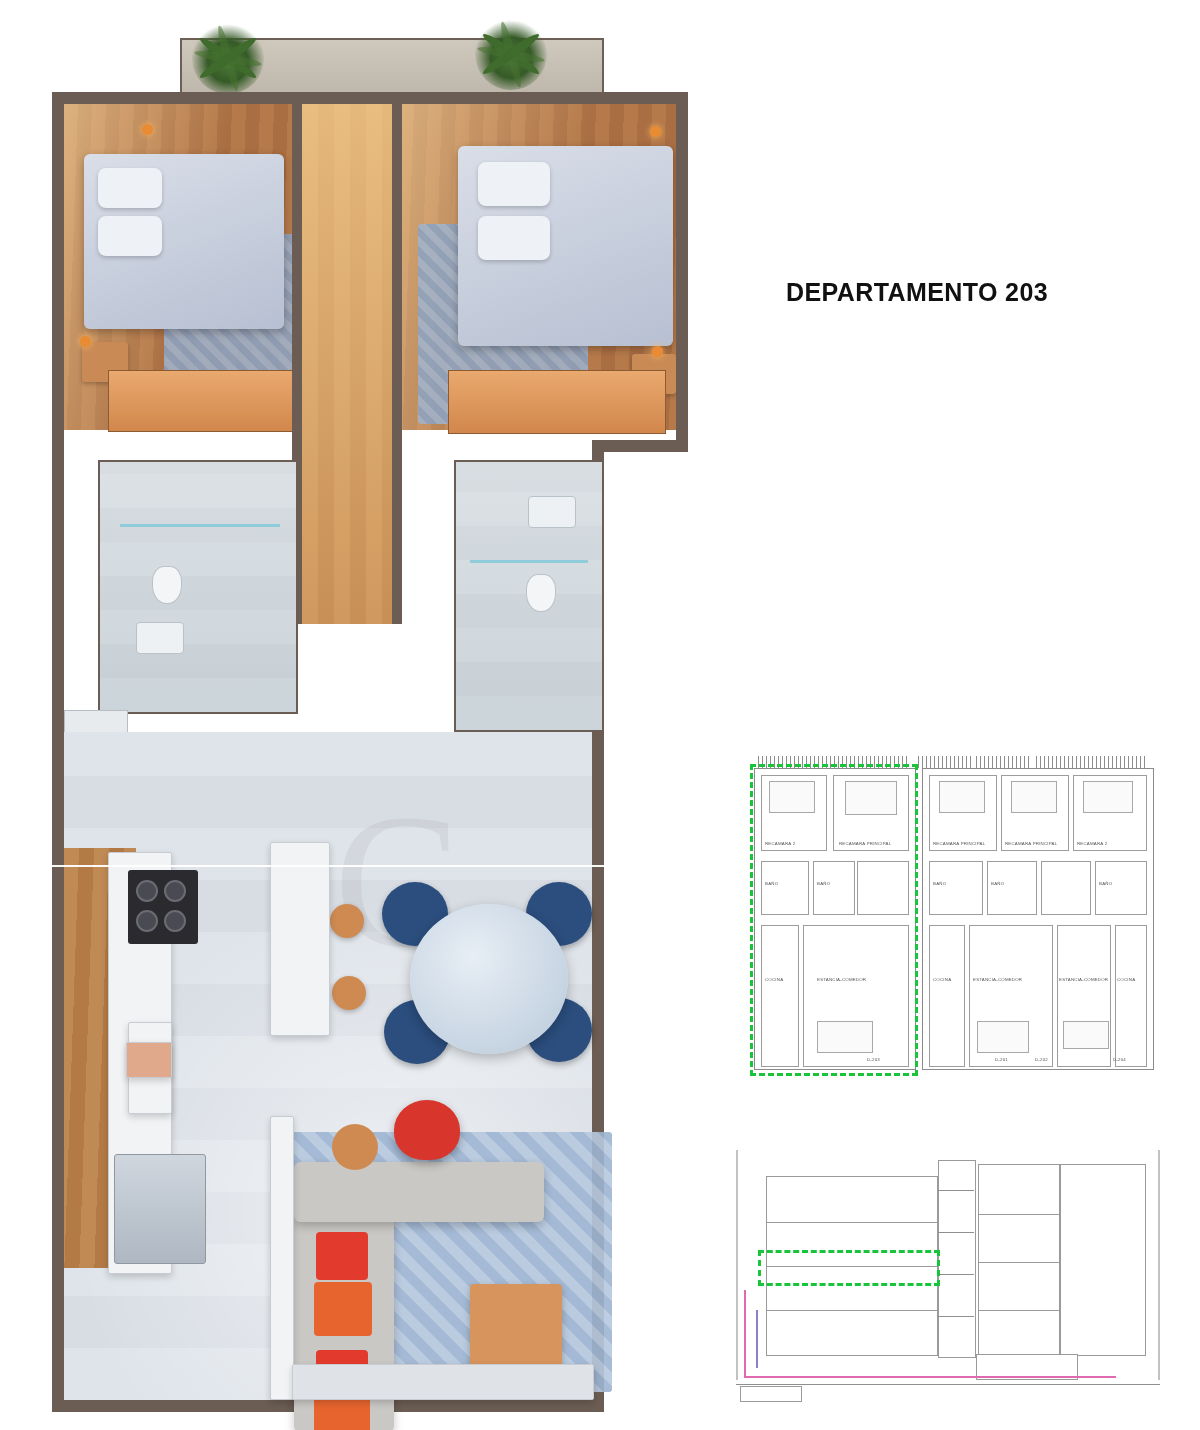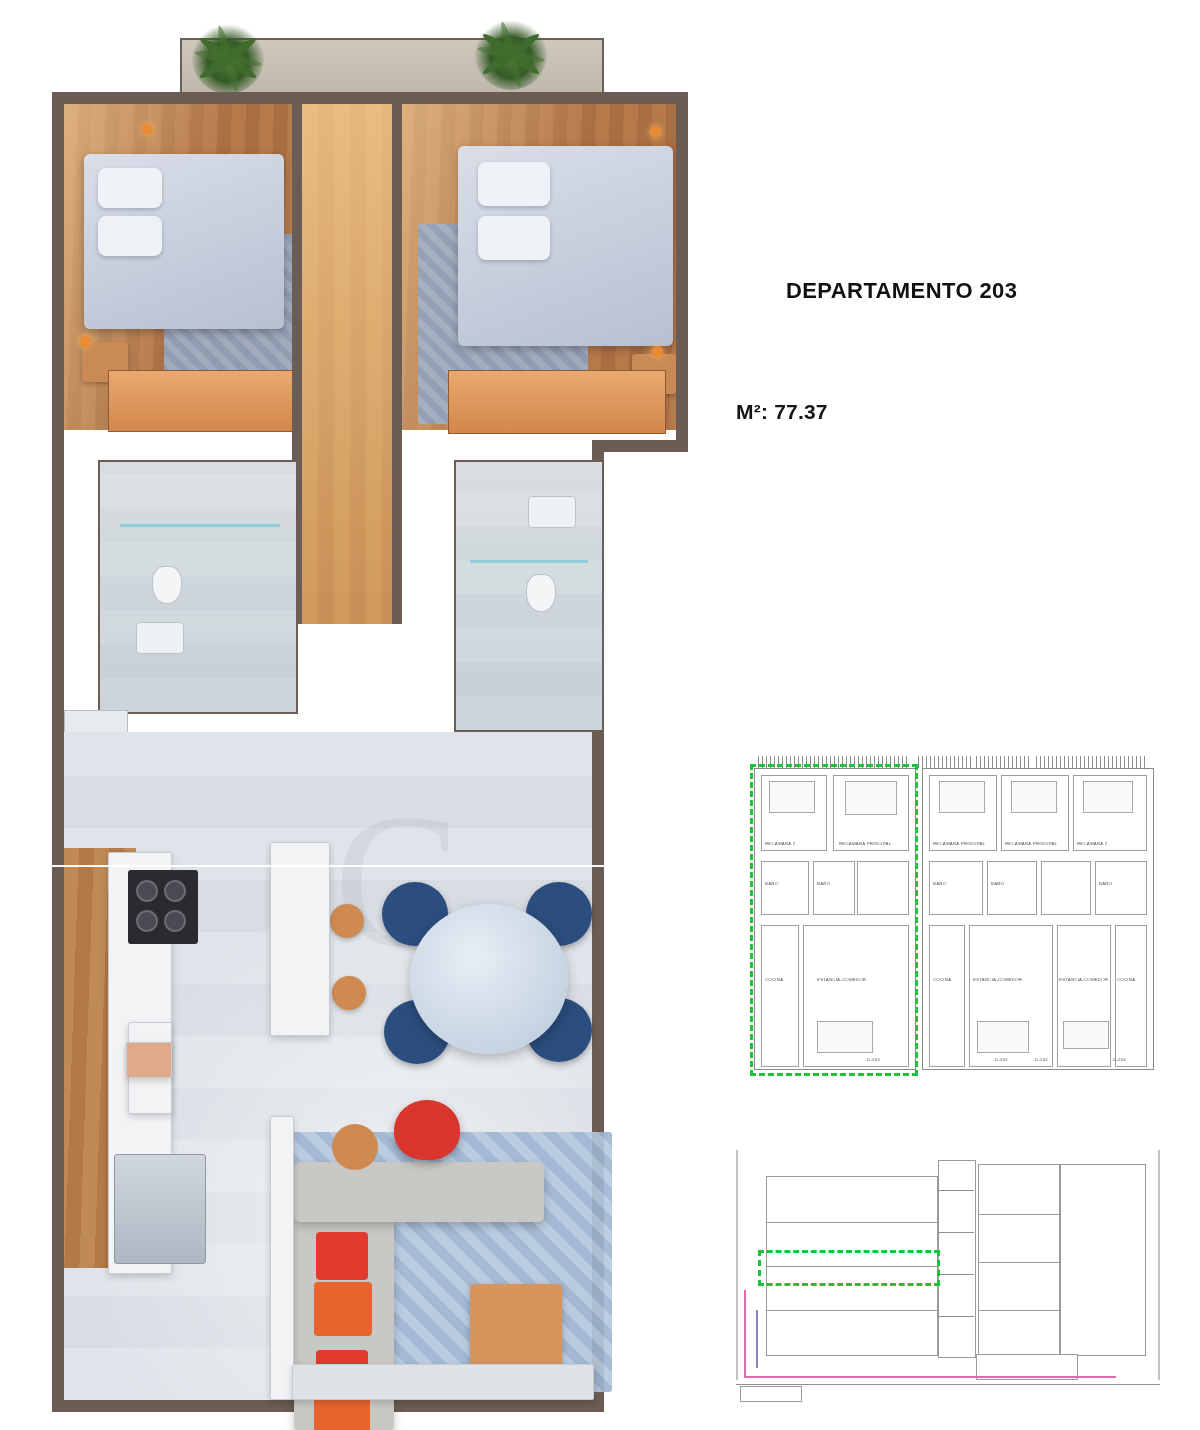--- a/index.html
+++ b/index.html
@@ -285,21 +285,21 @@
     position: absolute;
     left: 716px;
     top: 0;
     width: 470px;
     height: 1430px;
   }
   .title {
     position: absolute;
     left: 70px;
     top: 278px;
-    font-size: 22px;
+    font-size: 25px;
     font-weight: bold;
     letter-spacing: .4px;
     color: #111;
   }
   .specs {
     position: absolute;
     left: 20px;
     top: 400px;
     width: 420px;
   }
@@ -488,24 +488,20 @@
   </div>
 
   <div class="guideline" style="top:855px;"></div>
 </div>
 
 <div class="right-col">
 
   <div class="title">DEPARTAMENTO 203</div>
 
   <div class="specs">
-    <div class="line">
-      <span>M²:</span>
-      <span class="val">77.37</span>
-    </div>
   </div>
 
   <div class="keyplan">
 
     <div class="kp-hatch" style="left:32px;  top:16px; width:150px; height:12px;"></div>
     <div class="kp-hatch" style="left:192px; top:16px; width:54px;  height:12px;"></div>
     <div class="kp-hatch" style="left:250px; top:16px; width:54px;  height:12px;"></div>
     <div class="kp-hatch" style="left:310px; top:16px; width:112px; height:12px;"></div>
 
     <div class="kp-unit" style="left:28px; top:28px; width:160px; height:300px;">

